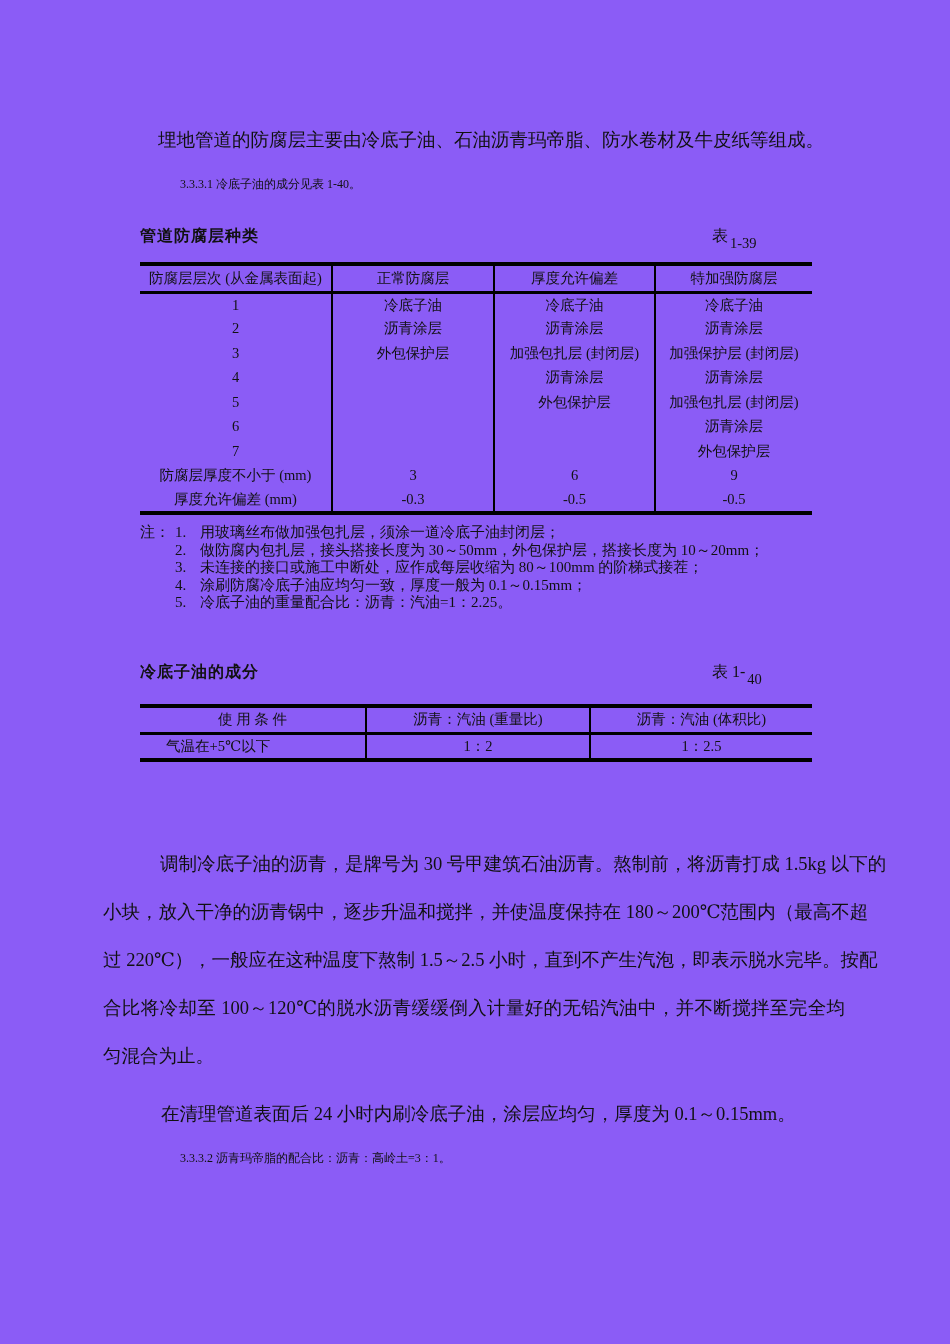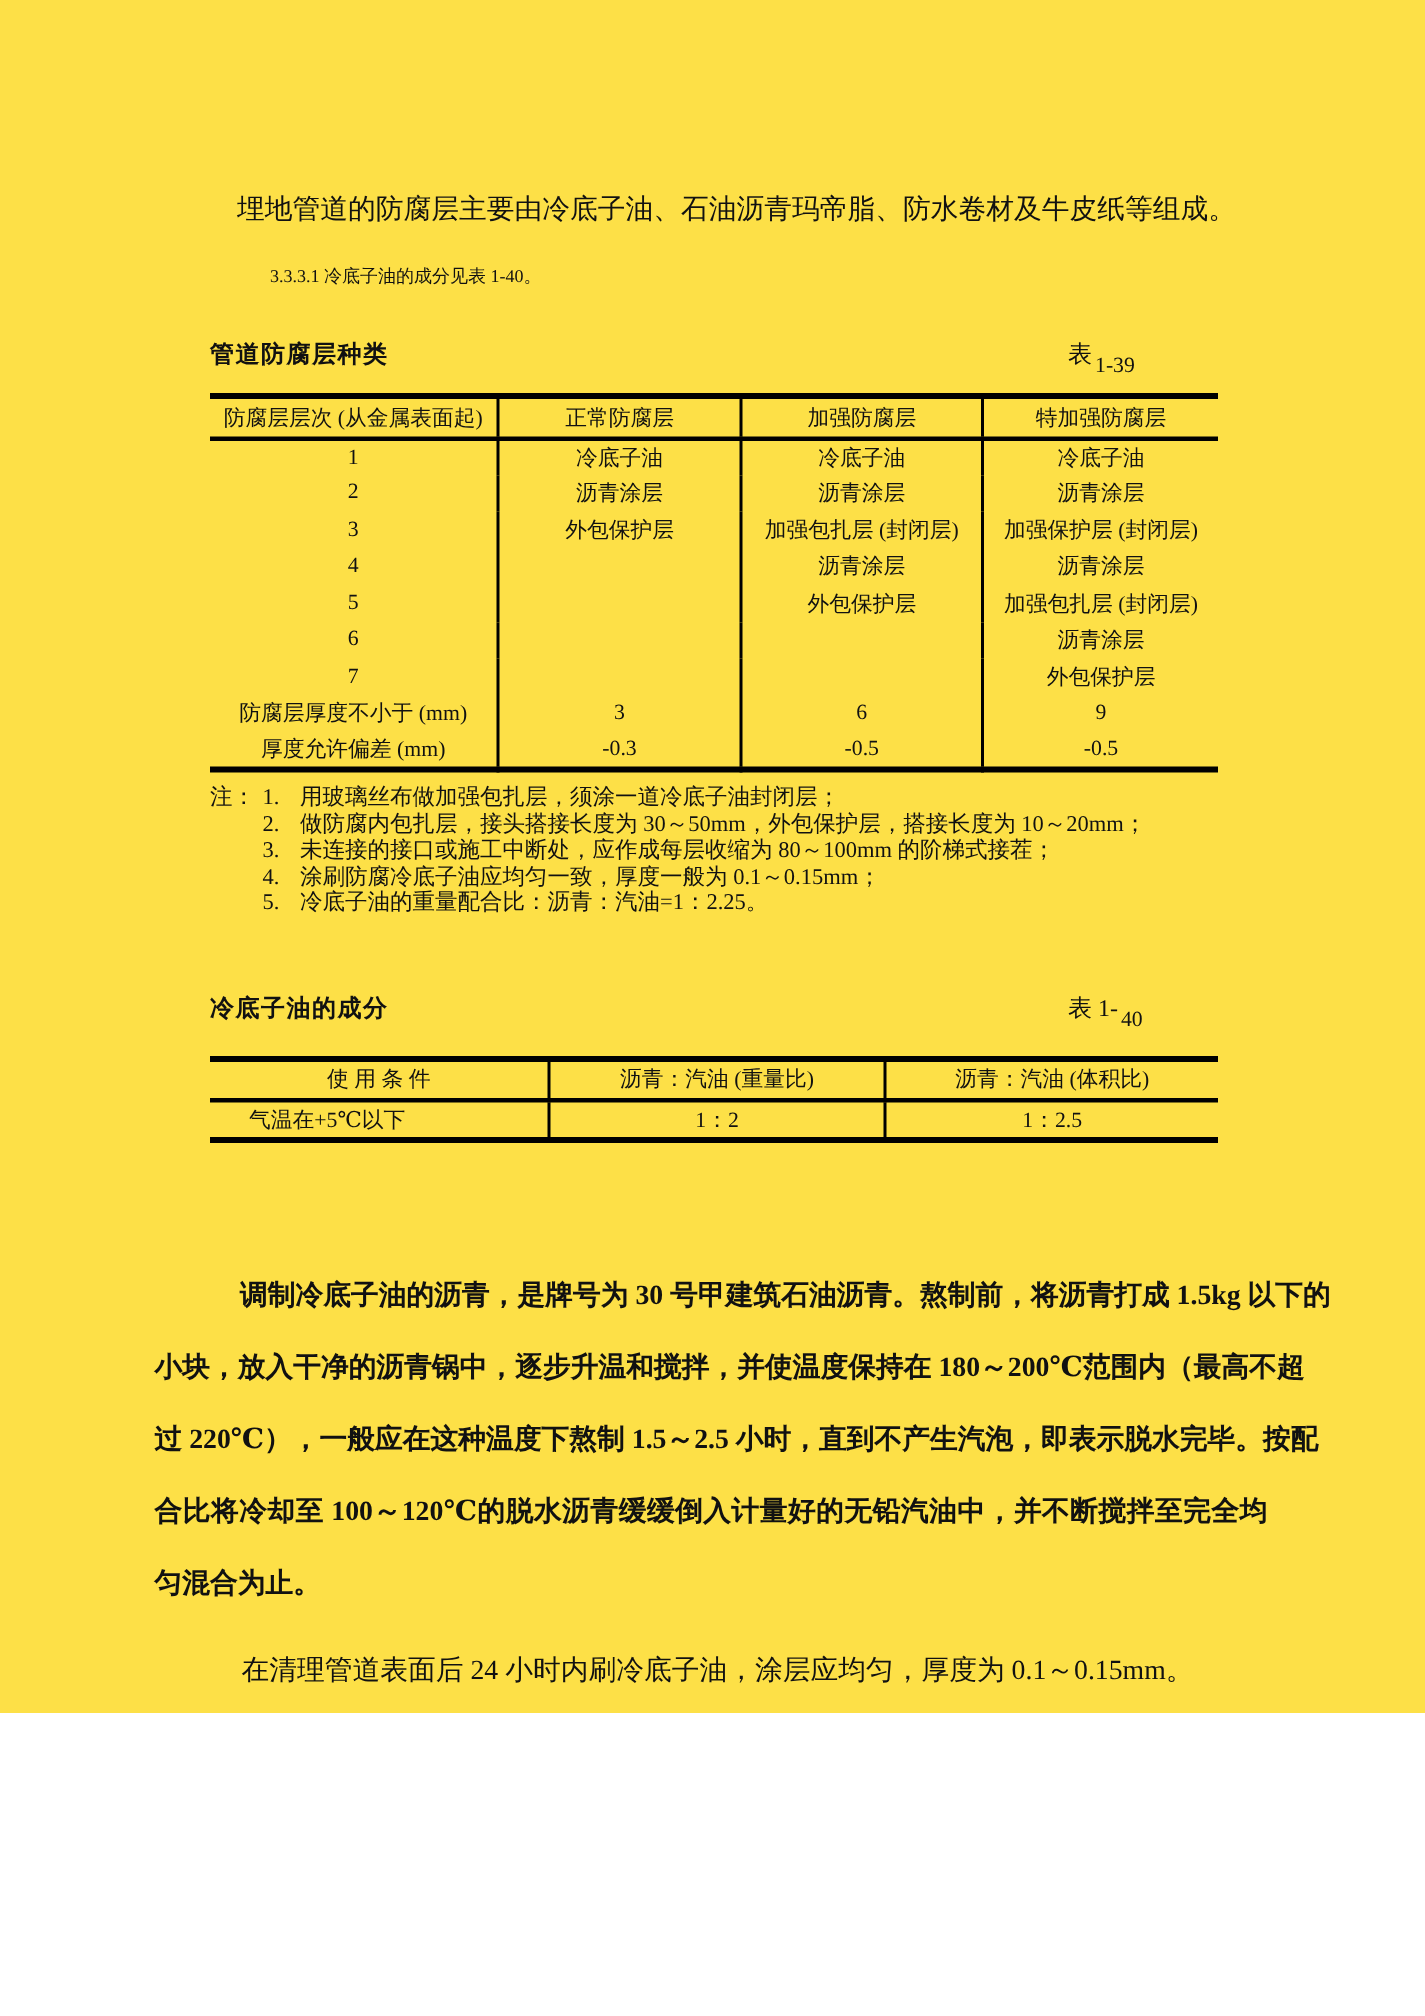--- a/index.html
+++ b/index.html
@@ -1,42 +1,42 @@
 <!DOCTYPE html>
 <html><head>
 <meta charset="utf-8">
 <style>
   * { margin:0; padding:0; box-sizing:border-box; }
   html,body { background:#ffffff; }
   .page {
     position:relative;
     width:950px;
-    height:1142px;
-    background:#fde047;
+    height:1344px;
+    background:#8b5cf6;
     color:#111;
     font-family:"Liberation Serif","DejaVu Serif",serif;
     overflow:hidden;
   }
 
   
   .bodytext {
     position:absolute;
     left:103px;
     width:742px;
     font-size:18.5px;
     line-height:24px;
     color:#111;
   }
   .intro      { top:128px; text-indent:55px; }
   .sec-head   { position:absolute; left:180px; font-size:12px; color:#111; }
   .sec-1      { top:176px; }
   .sec-2      { top:1150px; }
 
   .para-lines { position:absolute; left:103px; top:840px; width:742px; font-size:18.5px; }
-  .pline { height:48px; line-height:48px; white-space:nowrap; text-align:justify; text-align-last:justify;font-weight:bold; }
+  .pline { height:48px; line-height:48px; white-space:nowrap; text-align:justify; text-align-last:justify; }
   .pline.first { text-indent:57px; }
   .pline.last  { text-align-last:left; }
   .brush-para { top:1102px; text-indent:58px; }
 
   
   .caption-row { position:absolute; left:140px; width:672px; height:32px; }
   .cap-39 { top:226px; }
   .cap-40 { top:662px; }
   .caption-text {
     display:block; 
@@ -96,21 +96,21 @@
     <colgroup>
         <col style="width:192px">
         <col style="width:162px">
         <col style="width:161px">
         <col style="width:157px">
       </colgroup>
     <thead>
       <tr>
         <th>防腐层层次 (从金属表面起)</th>
         <th>正常防腐层</th>
-        <th>加强防腐层</th>
+        <th>厚度允许偏差</th>
         <th>特加强防腐层</th>
       </tr>
     </thead>
     <tbody>
       <tr>
         <td>1</td>
         <td>冷底子油</td>
         <td>冷底子油</td>
         <td>冷底子油</td>
       </tr>

